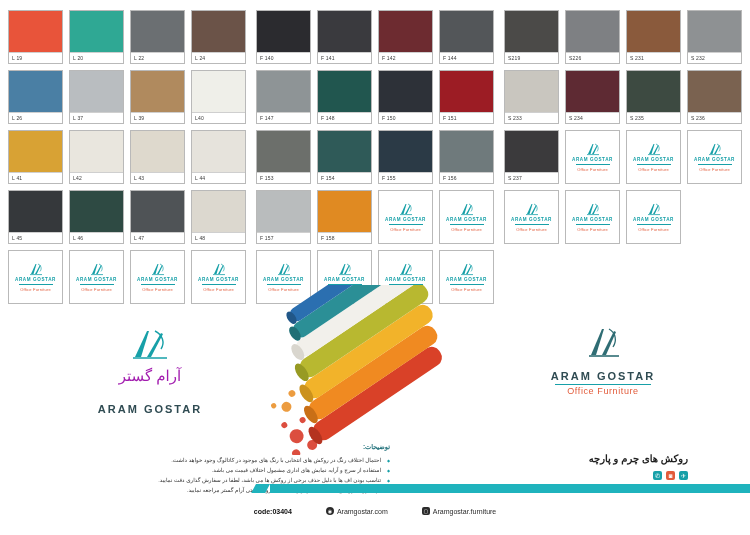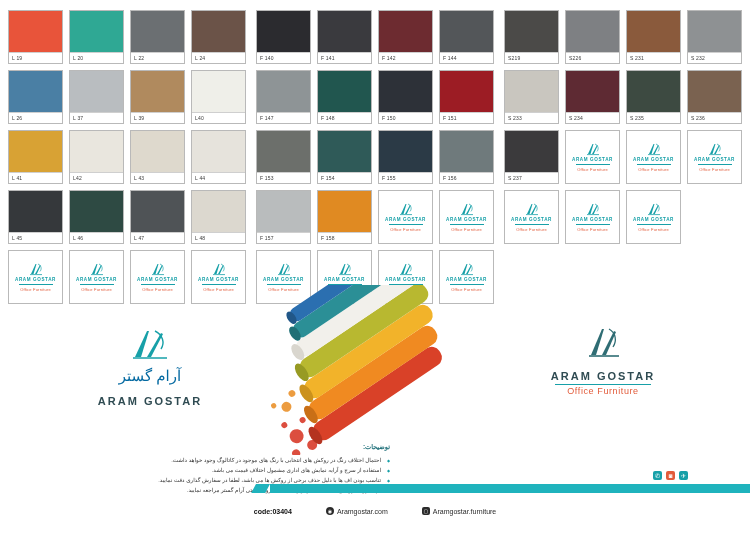--- a/index.html
+++ b/index.html
@@ -77,21 +77,21 @@
   .tex-grain { background-image: repeating-linear-gradient(0deg, rgba(0,0,0,.10) 0 1px, transparent 1px 2px); }
 
   
   .lower { position:absolute; left:0; top:275px; width:750px; height:260px; }
 
   .brand-left {
     position:absolute; left:60px; top:52px; width:180px;
     display:flex; flex-direction:column; align-items:center;
   }
   .brand-left .fa {
-    font-size: 15px; color:#0369a1; direction:rtl; letter-spacing:1px; margin-bottom:10px;
+    font-size: 15px; color:#a21caf; direction:rtl; letter-spacing:1px; margin-bottom:18px;
   }
   .brand-left .en {
     font-size: 11px; color:#2f4b52; letter-spacing:2px; font-weight:bold;
   }
   .brand-left .logo-mark { margin-bottom:2px; }
 
   .brand-right {
     position:absolute; right:62px; top:48px; width:170px;
     display:flex; flex-direction:column; align-items:center;
   }
@@ -627,20 +627,21 @@
   </div>
 
   <div class="notes">
     <div class="title">توضیحات:</div>
     <div class="line">احتمال اختلاف رنگ در روکش های انتخابی با رنگ های موجود در کاتالوگ وجود خواهد داشت.</div>
     <div class="line">استفاده از سرج و آرایه نمایش های اداری مشمول اختلاف قیمت می باشد.</div>
     <div class="line">تناسب بودن اف ها با دلیل حذف برخی از روکش ها می باشد، لطفا در سفارش گذاری دقت نمایید.</div>
     <div class="line">جهت رویت روکش ها ده ایجاد برگزار به سایت گروه صنعتی آرام گستر مراجعه نمایید.</div>
   </div>
 
+  <div class="right-title">روکش های چرم و پارچه</div>
   <div class="soc-row" id="socrow">
       <span class="soc" style="background: rgb(23, 160, 168);">✈</span>
       <span class="soc" style="background: rgb(226, 91, 58);">◙</span>
       <span class="soc" style="background: rgb(23, 160, 168);">✆</span>
     </div>
 
   <div class="teal-bar"></div>
 
   <div class="footer">
     <div class="code">code:03404</div>

